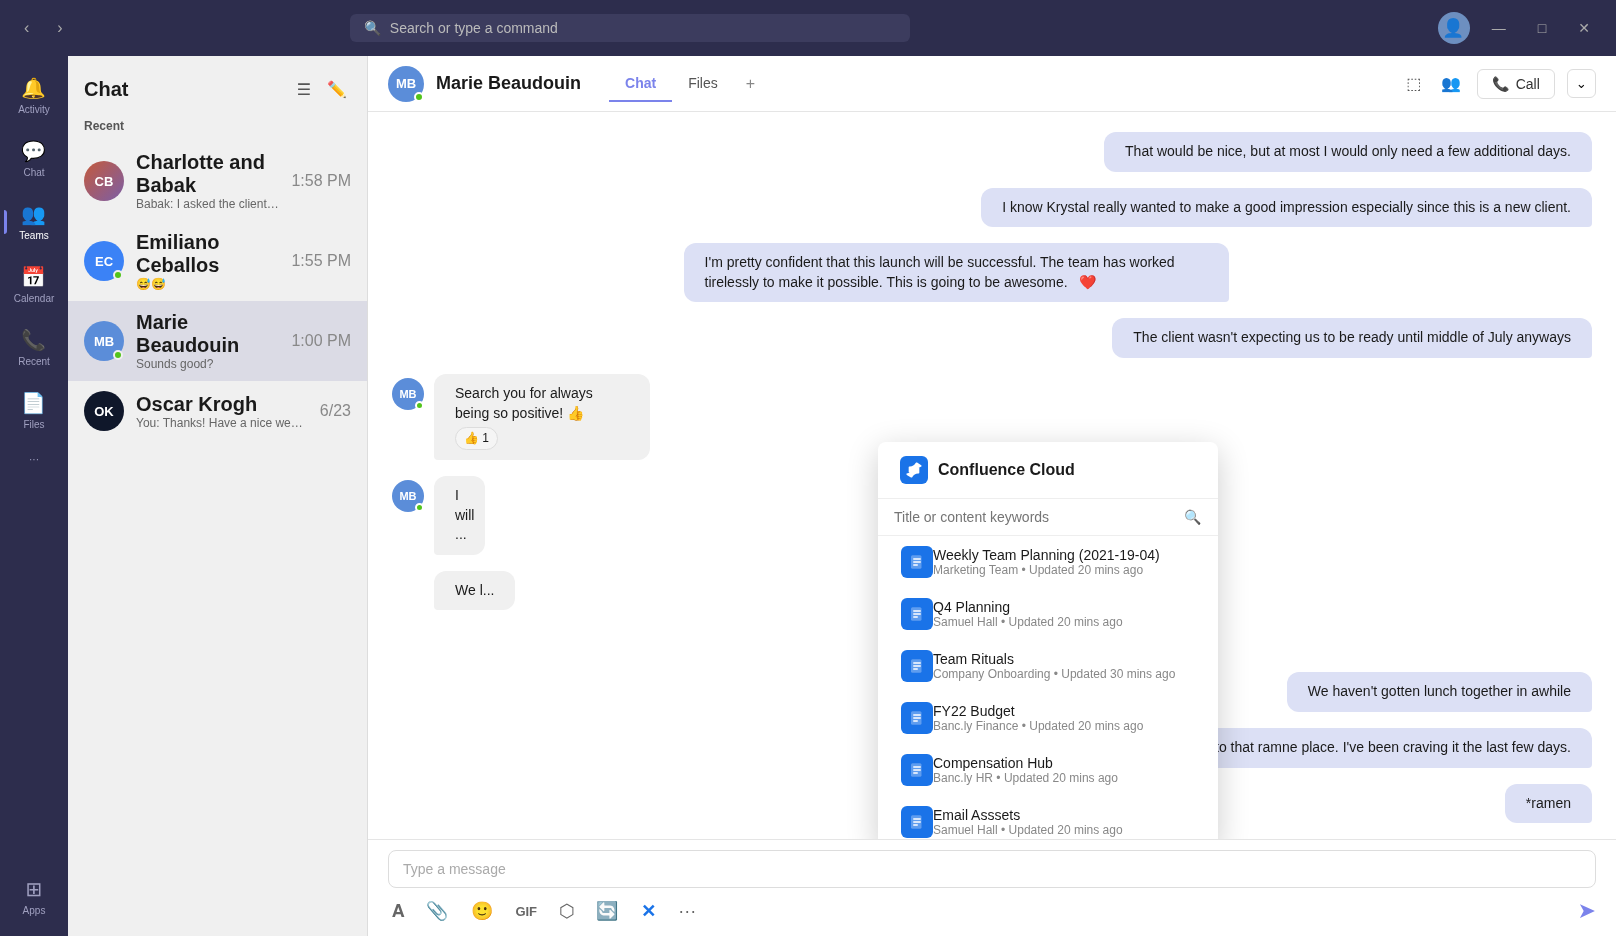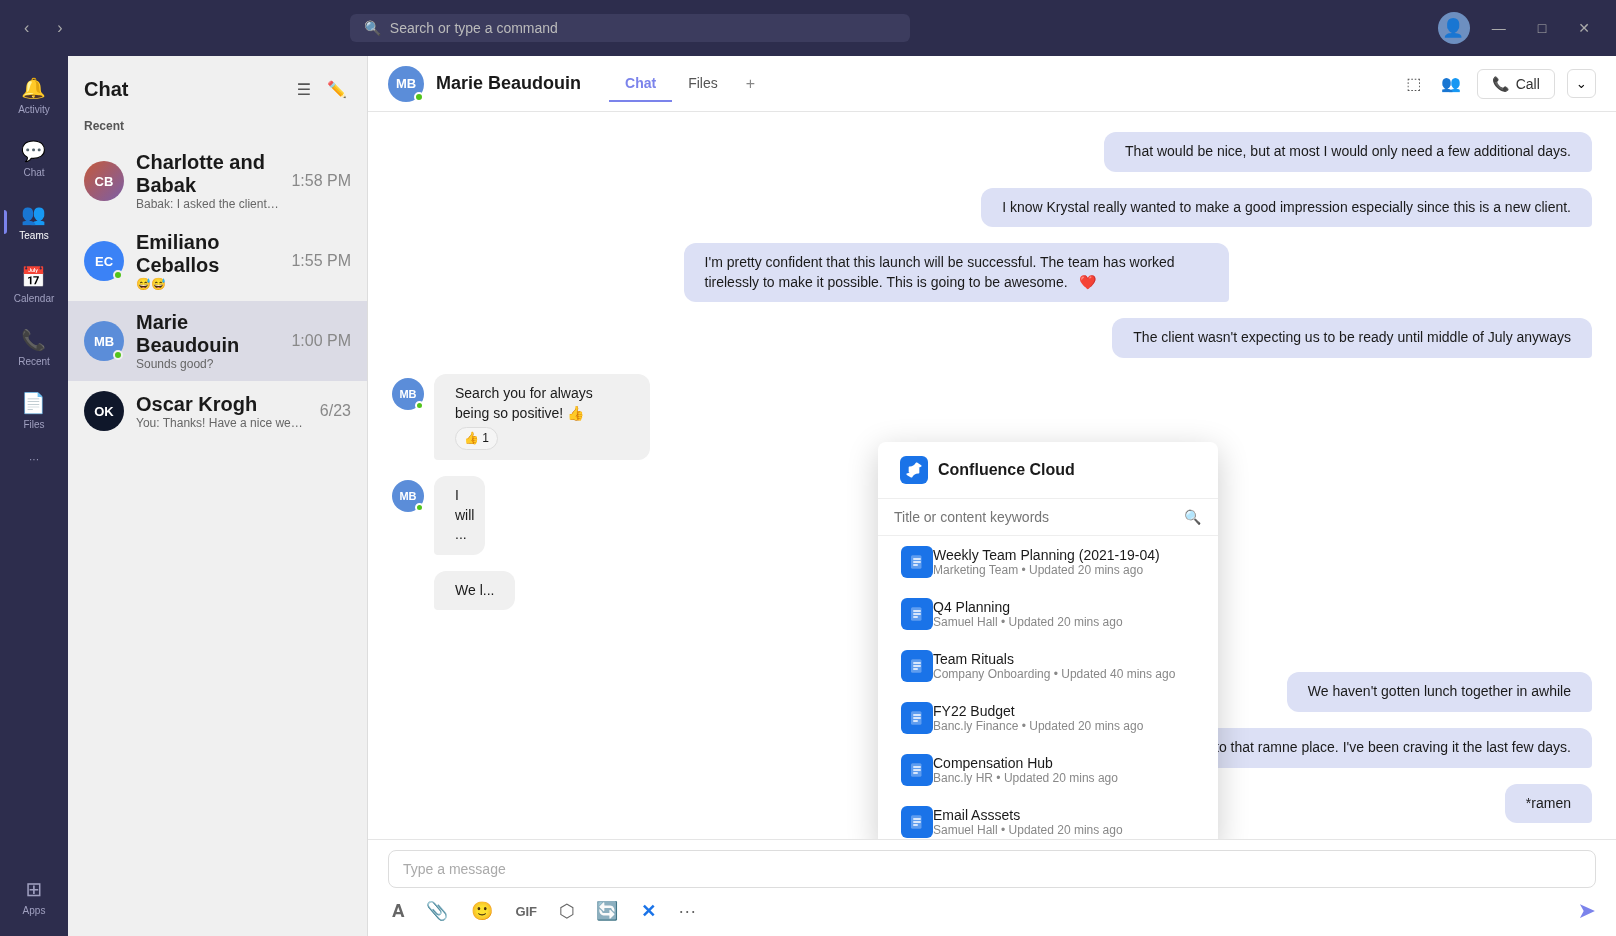--- a/index.html
+++ b/index.html
@@ -560,21 +560,21 @@
             <div class="conf-doc-icon">
               <svg width="18" height="18" viewBox="0 0 24 24" fill="white">
                   <rect x="4" y="3" width="14" height="18" rx="2" fill="white" opacity="0.3"></rect>
                   <line x1="7" y1="8" x2="17" y2="8" stroke="white" stroke-width="2"></line>
                   <line x1="7" y1="12" x2="17" y2="12" stroke="white" stroke-width="2"></line>
                   <line x1="7" y1="16" x2="13" y2="16" stroke="white" stroke-width="2"></line>
                 </svg>
             </div>
             <div class="conf-item-info">
               <div class="conf-item-name">Team Rituals</div>
-              <div class="conf-item-meta">Company Onboarding • Updated 40 mins ago</div>
+              <div class="conf-item-meta">Company Onboarding • Updated 30 mins ago</div>
             </div>
           </div>
           <div class="confluence-item">
             <div class="conf-doc-icon">
               <svg width="18" height="18" viewBox="0 0 24 24" fill="white">
                   <rect x="4" y="3" width="14" height="18" rx="2" fill="white" opacity="0.3"></rect>
                   <line x1="7" y1="8" x2="17" y2="8" stroke="white" stroke-width="2"></line>
                   <line x1="7" y1="12" x2="17" y2="12" stroke="white" stroke-width="2"></line>
                   <line x1="7" y1="16" x2="13" y2="16" stroke="white" stroke-width="2"></line>
                 </svg>

